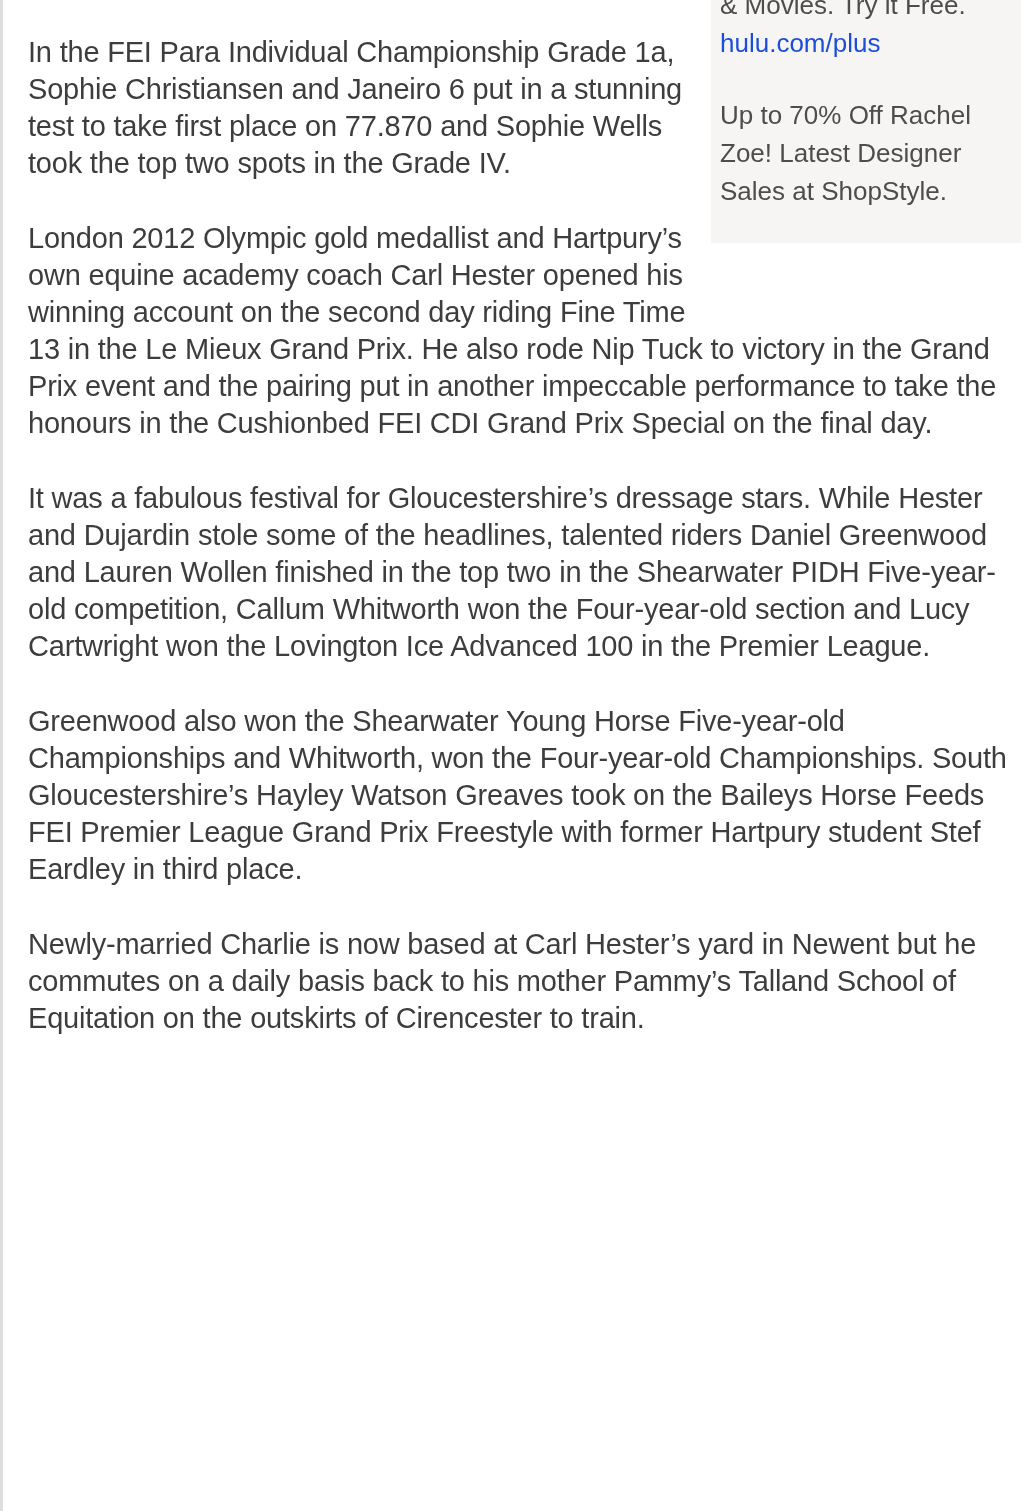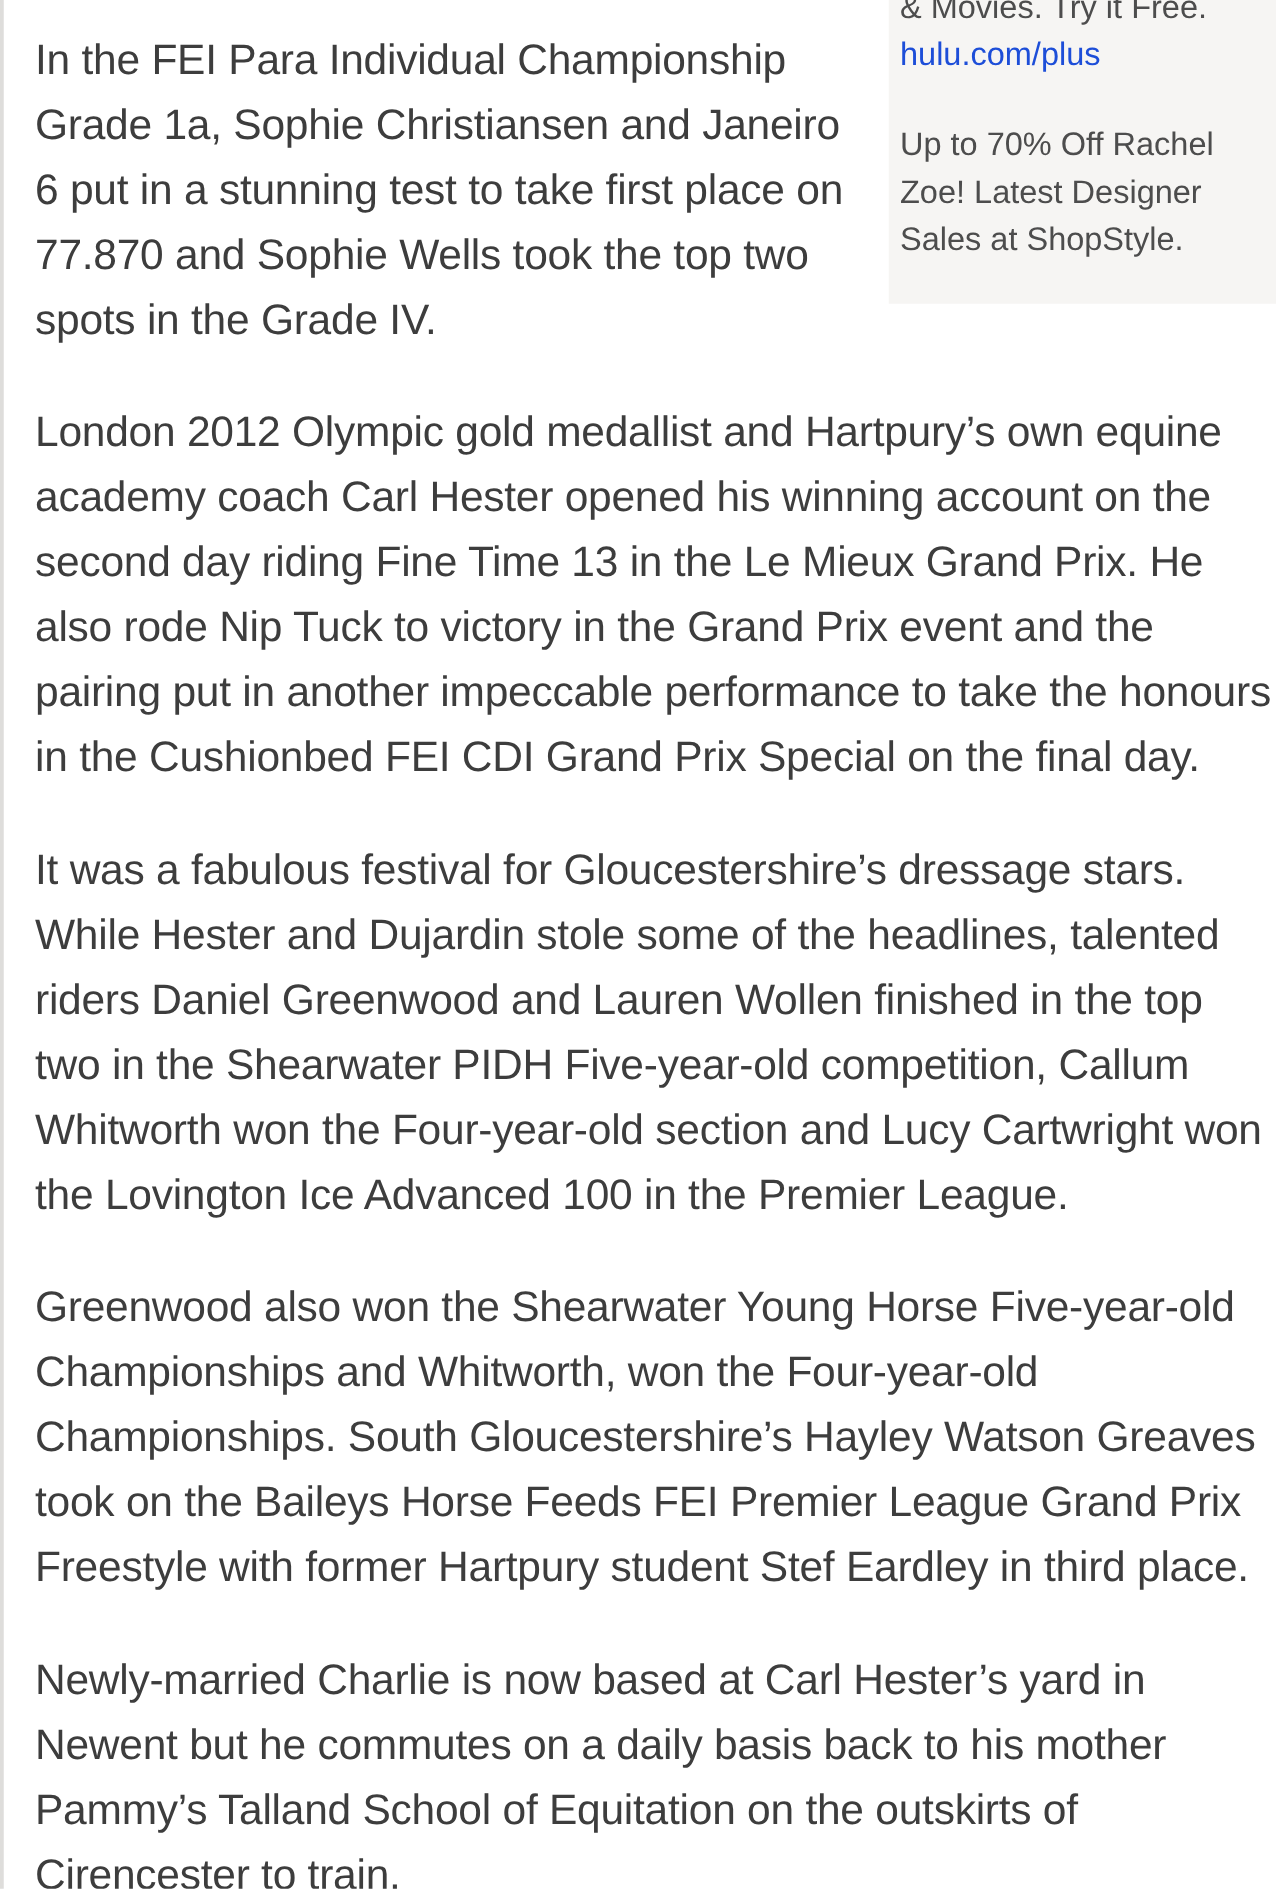--- a/index.html
+++ b/index.html
@@ -13,23 +13,23 @@
   body {
     border-left: 3px solid #dedddb;
     box-sizing: border-box;
     font-family: "Liberation Sans", "DejaVu Sans", sans-serif;
   }
   .article {
     padding: 22px 0 0 25px;
     color: #3d3d3d;
   }
   .article p {
-    margin: 0 0 38px 0;
-    font-size: 34px;
-    line-height: 52px;
+    margin: 12px 0 38px 0;
+    font-size: 29px;
+    line-height: 37px;
     letter-spacing: -0.2px;
   }
   
   .ad-float {
     float: right;
     width: 328px;
     margin: -36px -18px 77px 22px;
   }
   .ad-box {
     background: #f6f5f3;

